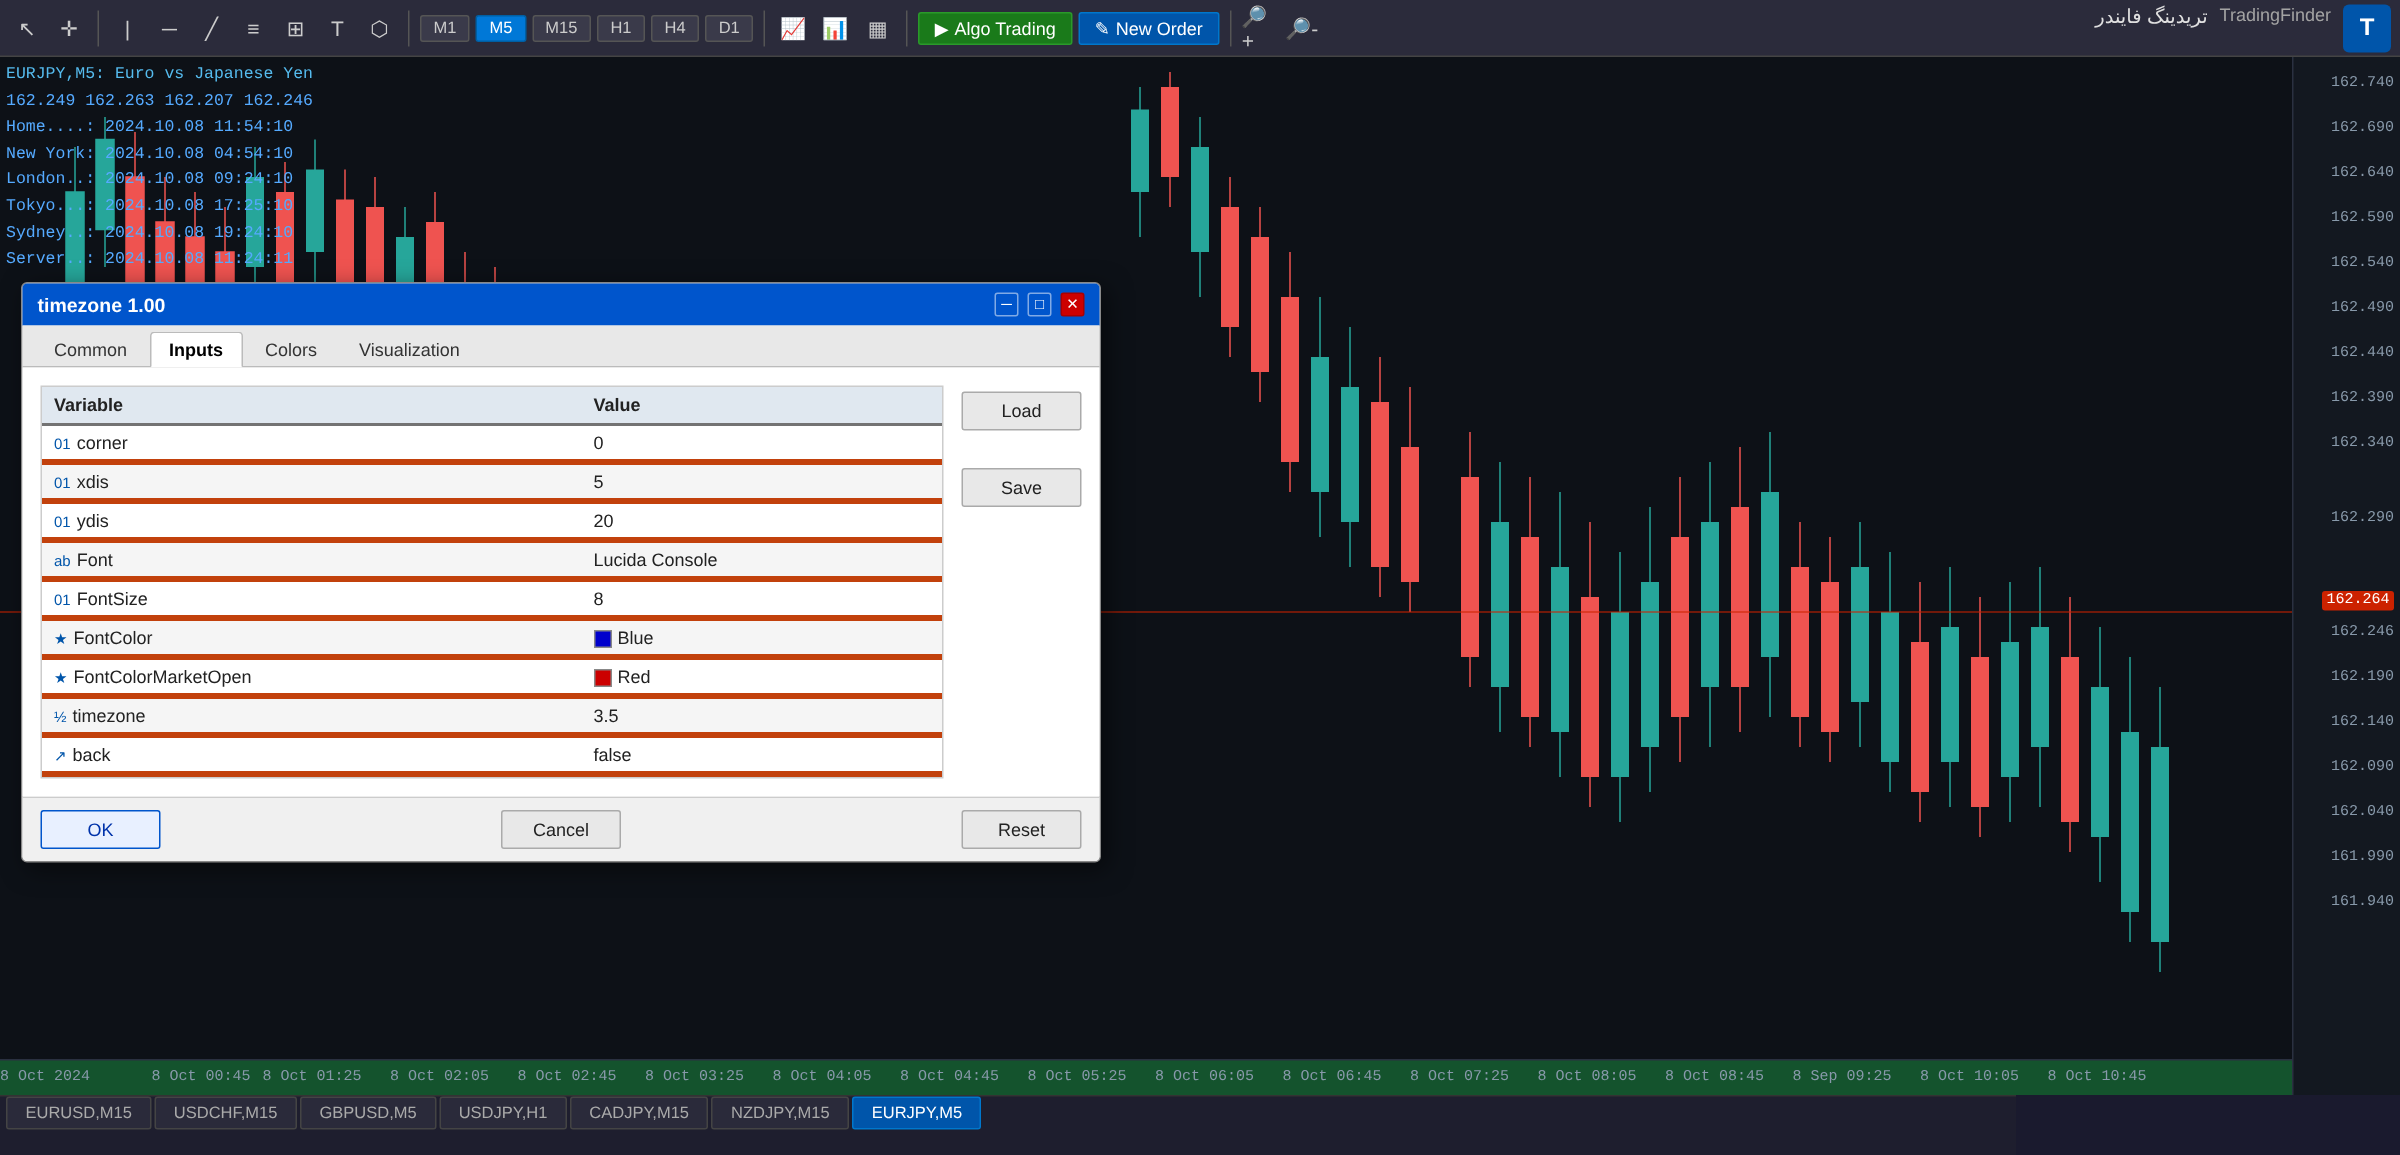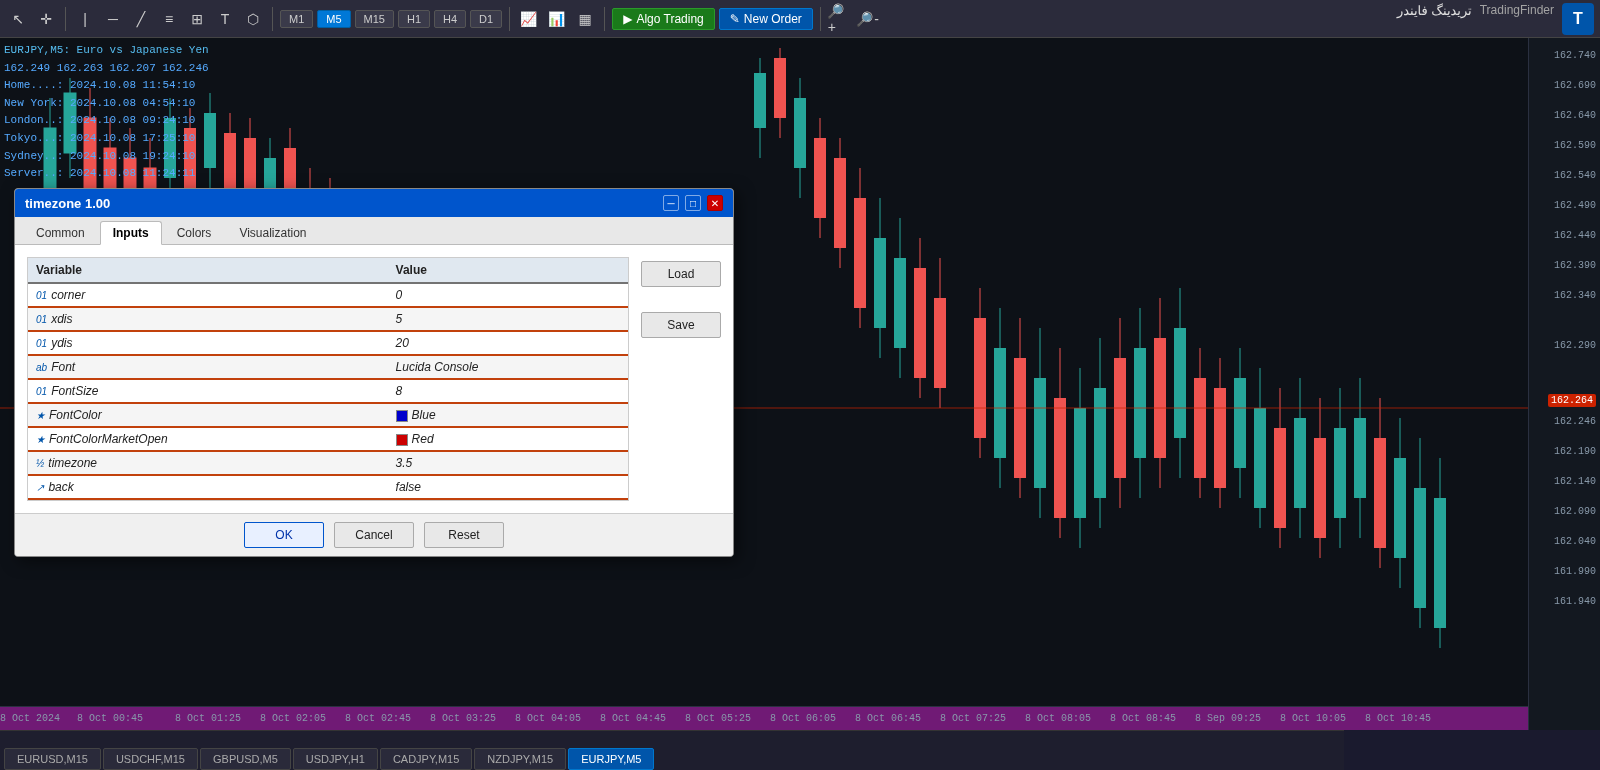--- a/index.html
+++ b/index.html
@@ -131,21 +131,21 @@
       padding: 1px 3px;
       border-radius: 2px;
     }
 
     
     #time-axis {
       position: absolute;
       bottom: 0; left: 0;
       width: calc(100% - 72px);
       height: 24px;
-      background: #701a75;
+      background: #14532d;
       border-top: 1px solid #2a3040;
       display: flex; align-items: center;
       z-index: 4;
     }
     .time-label {
       position: absolute;
       color: #8899aa;
       font-size: 10px;
       font-family: 'Courier New', monospace;
       white-space: nowrap;
@@ -261,23 +261,22 @@
       color: #222;
     }
     #inputs-table tbody tr:nth-child(even) {
       background: #f5f5f5;
     }
     #inputs-table tbody tr:nth-child(odd) {
       background: #fff;
     }
     #inputs-table tbody td {
       padding: 4px 8px;
-      border-bottom: 2px solid #c2410c;
+      border-bottom: 4px solid #c2410c;
       color: #222;
-      font-style: italic;
     }
     .row-icon {
       font-size: 10px;
       color: #0055aa;
       margin-right: 4px;
     }
     .color-swatch {
       display: inline-block;
       width: 12px; height: 12px;
       border: 1px solid #888;
@@ -303,21 +302,21 @@
       text-align: center;
       color: #222;
     }
 
     
     #modal-footer {
       background: #f0f0f0;
       border-top: 1px solid #ccc;
       padding: 8px 12px;
       display: flex;
-      justify-content: center;
+      justify-content: space-between;
       gap: 10px;
       border-radius: 0 0 3px 3px;
     }
     .footer-btn {
       min-width: 80px;
       padding: 5px 16px;
       font-size: 12px;
       cursor: pointer;
       border-radius: 2px;
       border: 1px solid #aaa;
@@ -332,21 +331,21 @@
 
     
     #bottom-tabs {
       position: absolute;
       bottom: 0; left: 0;
       width: 1344px;
       height: 40px;
       background: #1e1e2e;
       border-top: 1px solid #333;
       display: flex;
-      align-items: flex-end;
+      align-items: flex-start;
       padding: 0 4px;
       gap: 2px;
       z-index: 10;
     }
     .bottom-tab {
       padding: 4px 12px;
       font-size: 11px;
       color: #aaa;
       background: #2a2a3a;
       border: 1px solid #444;
@@ -604,21 +603,21 @@
     <span class="price-label" style="top:408px">162.190</span>
     <span class="price-label" style="top:438px">162.140</span>
     <span class="price-label" style="top:468px">162.090</span>
     <span class="price-label" style="top:498px">162.040</span>
     <span class="price-label" style="top:528px">161.990</span>
     <span class="price-label" style="top:558px">161.940</span>
   </div>
 
   <div id="time-axis">
     <span class="time-label" style="left:0px">8 Oct 2024</span>
-    <span class="time-label" style="left:77px">8 Oct 00:45</span>
+    <span class="time-label" style="left:101px">8 Oct 00:45</span>
     <span class="time-label" style="left:175px">8 Oct 01:25</span>
     <span class="time-label" style="left:260px">8 Oct 02:05</span>
     <span class="time-label" style="left:345px">8 Oct 02:45</span>
     <span class="time-label" style="left:430px">8 Oct 03:25</span>
     <span class="time-label" style="left:515px">8 Oct 04:05</span>
     <span class="time-label" style="left:600px">8 Oct 04:45</span>
     <span class="time-label" style="left:685px">8 Oct 05:25</span>
     <span class="time-label" style="left:770px">8 Oct 06:05</span>
     <span class="time-label" style="left:855px">8 Oct 06:45</span>
     <span class="time-label" style="left:940px">8 Oct 07:25</span>

